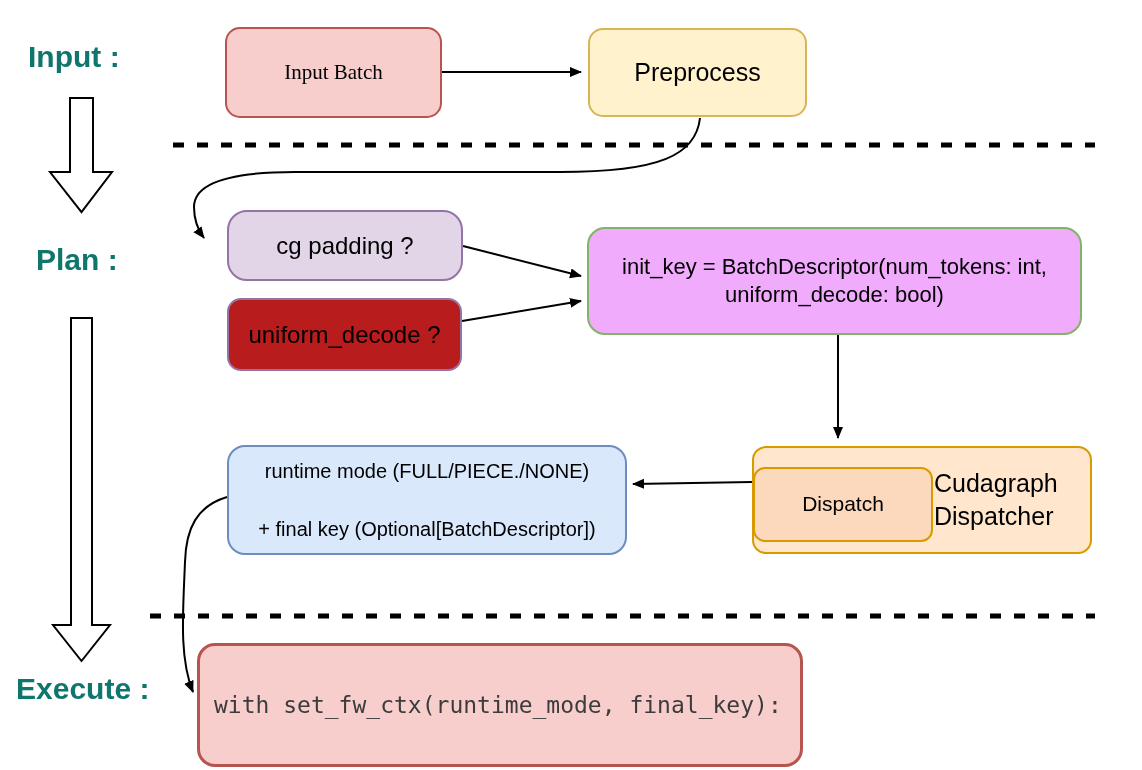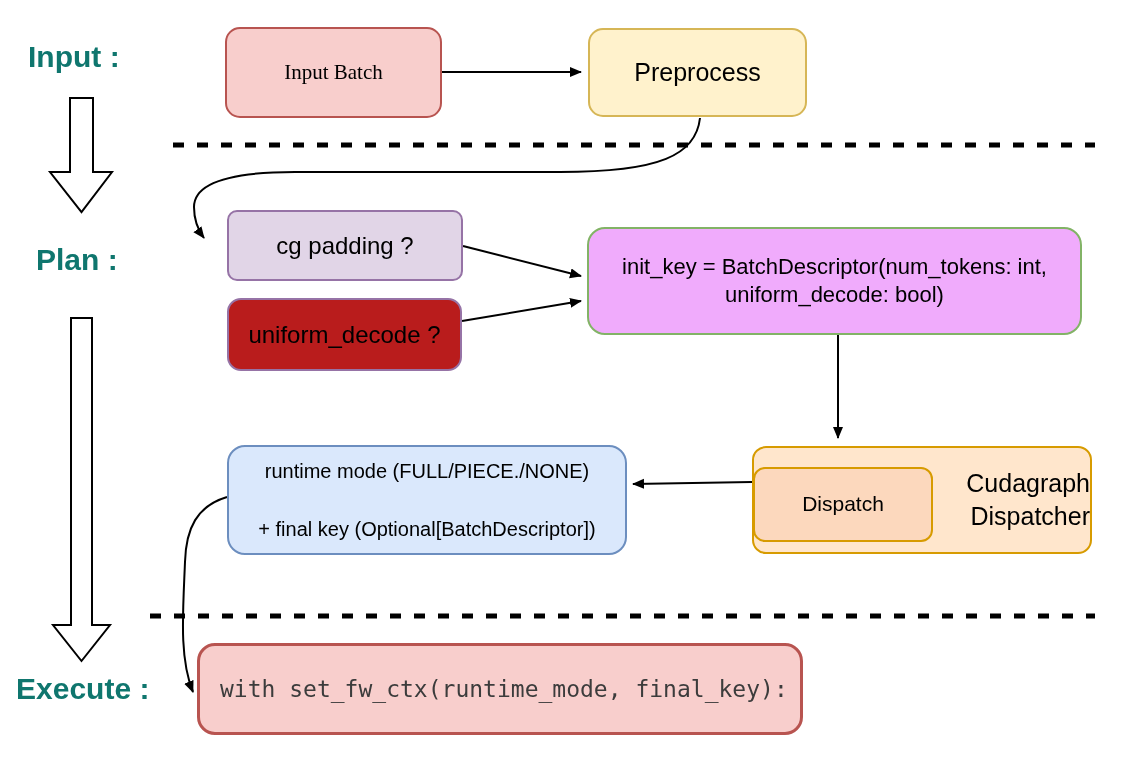--- a/index.html
+++ b/index.html
@@ -22,36 +22,36 @@
     display:flex;flex-direction:column;align-items:center;justify-content:center;
     border:2px solid #000;
     border-radius:15px;
     box-sizing:border-box;
     text-align:center;
     line-height:1.25;
   }
   .node .ln{white-space:nowrap;}
   #input-batch{left:225px;top:27px;width:217px;height:91px;font-size:21px;font-family:Liberation Serif, serif;}
   #preprocess{left:588px;top:28px;width:219px;height:89px;font-size:25px;}
-  #cg-padding{left:227px;top:210px;width:236px;height:71px;font-size:24px;border-radius:10px;}
+  #cg-padding{left:227px;top:210px;width:236px;height:71px;font-size:24px;border-radius:20px;}
   #uniform-decode{left:227px;top:298px;width:235px;height:73px;font-size:24px;border-radius:14px;}
   #init-key{left:587px;top:227px;width:495px;height:108px;font-size:22px;border-radius:18px;line-height:28px;}
   #runtime-mode{left:227px;top:445px;width:400px;height:110px;font-size:20px;border-radius:18px;line-height:30px;gap:28px;}
   #cudagraph-dispatcher{left:752px;top:446px;width:340px;height:108px;border-radius:14px;}
   #cudagraph-label{
     position:absolute;left:180px;top:0;right:0;bottom:0;
-    display:flex;flex-direction:column;align-items:flex-end;justify-content:center;
+    display:flex;flex-direction:column;align-items:flex-start;justify-content:center;
     font-size:25px;line-height:33px;
   }
   #dispatch{left:753px;top:443px;width:180px;height:75px;font-size:21px;border-radius:12px;z-index:3;}
   #execute-code{
-    left:197px;top:643px;width:606px;height:92px;
+    left:197px;top:643px;width:606px;height:124px;
     border-radius:18px;border-width:3px;
     align-items:flex-start;justify-content:center;
-    padding-left:20px;text-align:left;
+    padding-left:14px;text-align:left;
     font-family:"DejaVu Sans Mono","Liberation Mono",monospace;
     font-size:23px;line-height:29px;color:#3c3c3c;
   }
   .code-ln{white-space:pre;}
 </style>
 </head>
 <body>
 
 <div id="canvas">
 

